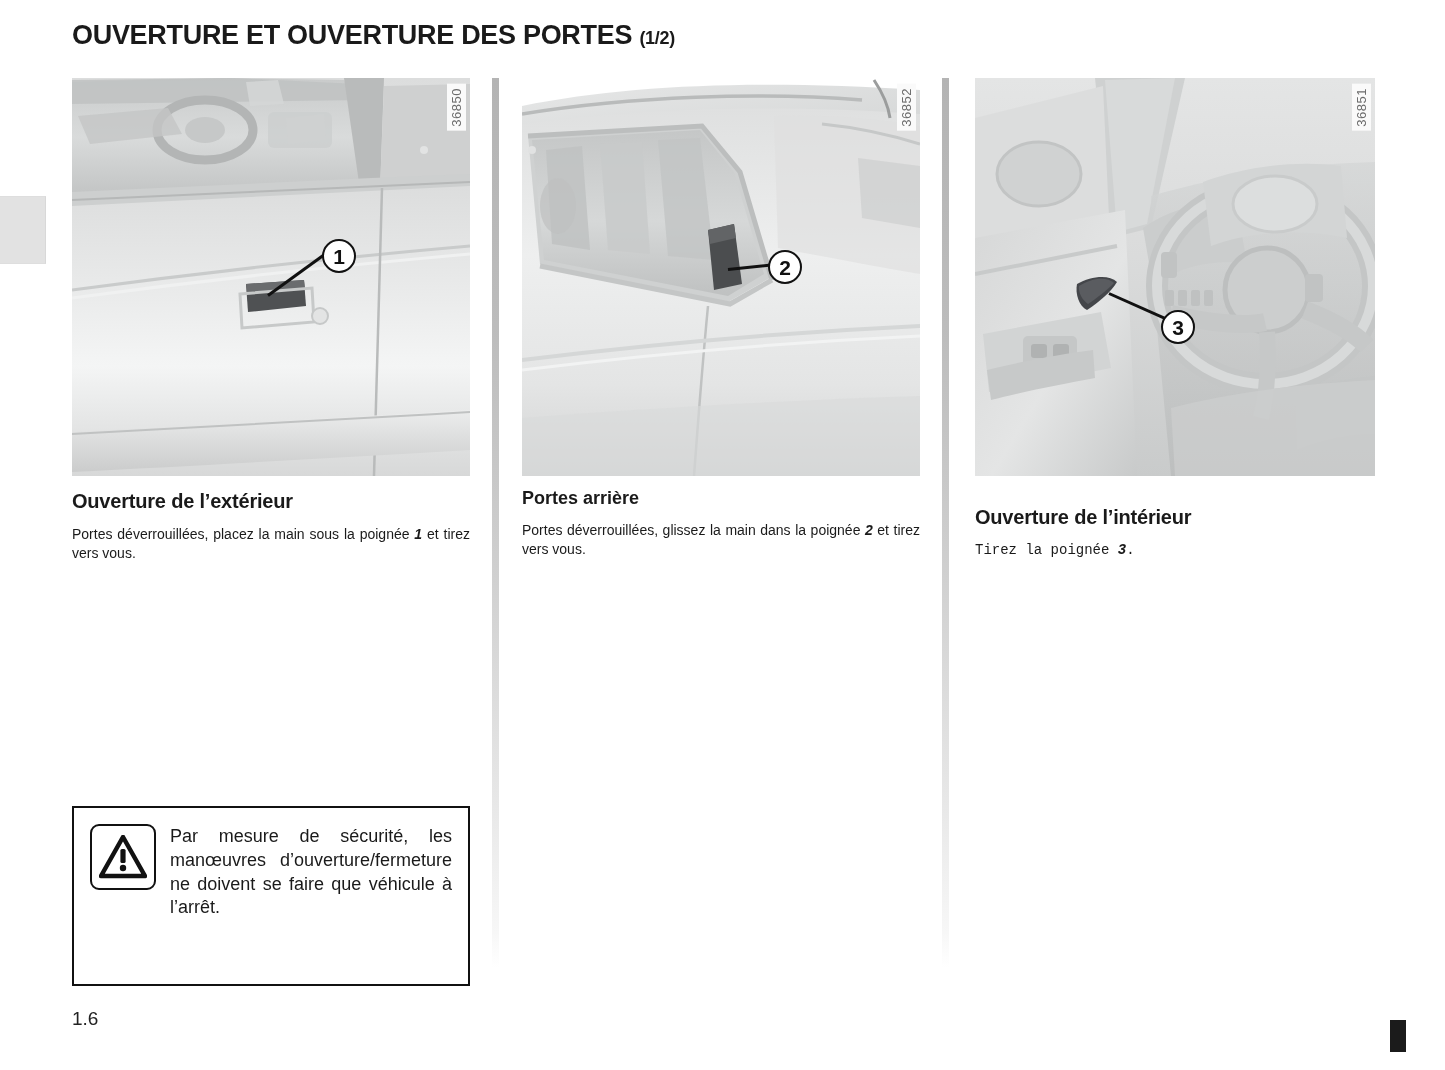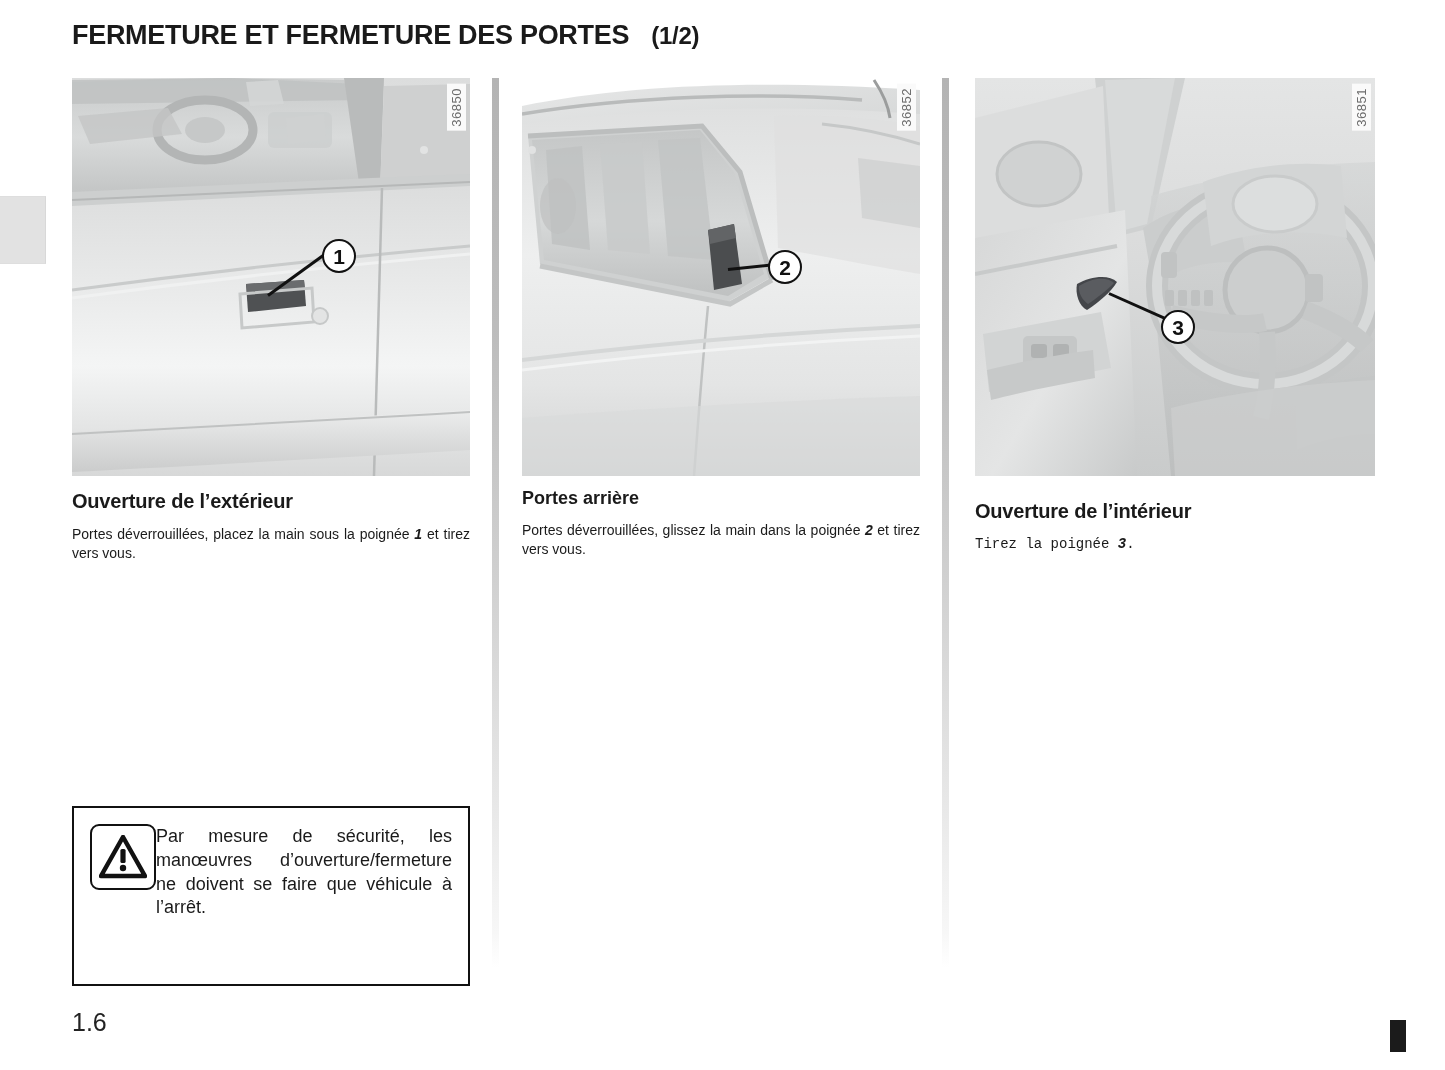--- a/index.html
+++ b/index.html
@@ -37,22 +37,21 @@
   .page-title {
     position: absolute;
     left: 72px;
     top: 20px;
     font-size: 27px;
     font-weight: bold;
     letter-spacing: -0.3px;
     white-space: nowrap;
   }
   .page-title .frac {
-    font-size: 24px;
-    margin-left: 15px;
+    font-size: 18px;
   }
 
   
   .divider {
     position: absolute;
     top: 78px;
     width: 7px;
     height: 890px;
     background: linear-gradient(to bottom,
                 #b4b4b4 0%,
@@ -139,34 +138,35 @@
   }
   .body-text {
     font-size: 14px;
     line-height: 1.33;
     margin-top: 12px;
     text-align: justify;
   }
   .body-text b { font-weight: bold; font-style: italic; }
 
   .col-2 .h3 { margin-top: 12px; }
-  .col-3 .h2 { margin-top: 24px; }
+  .col-3 .h2 { margin-top: 30px; }
   .col-3 .body-text { margin-top: 12px; text-align: left; font-family: Liberation Mono, monospace; }
 
   
   .warning-box {
     position: absolute;
     left: 72px;
     top: 806px;
     width: 398px;
     height: 180px;
     border: 2px solid #111111;
     background: #ffffff;
     padding: 16px 16px 10px 16px;
     display: flex;
+    gap: 14px;
     align-items: flex-start;
   }
   .warn-icon {
     flex: 0 0 auto;
     width: 66px;
     height: 66px;
     border: 2.5px solid #111111;
     border-radius: 9px;
     display: flex;
     align-items: center;
@@ -179,41 +179,41 @@
     text-align: justify;
     flex: 1 1 auto;
     padding-top: 1px;
   }
 
   
   .page-number {
     position: absolute;
     left: 72px;
     top: 1008px;
-    font-size: 25px;
+    font-size: 19px;
     color: #222;
   }
   .corner-mark {
     position: absolute;
     right: 39px;
     bottom: 18px;
     width: 16px;
     height: 32px;
     background: #1b1b1b;
   }
 </style>
 </head>
 <body>
 
 <div class="page">
 
   <div class="chapter-tab"></div>
 
   <div class="page-title">
-    <span>FERMETURE ET FERMETURE DES PORTES</span>
+    <span>OUVERTURE ET OUVERTURE DES PORTES</span>
     <span class="frac">(1/2)</span>
   </div>
 
   <div class="divider d1"></div>
   <div class="divider d2"></div>
 
   <div class="col col-1">
 
     <div class="photo">
       <svg width="398" height="398" viewBox="0 0 398 398" preserveAspectRatio="none">

